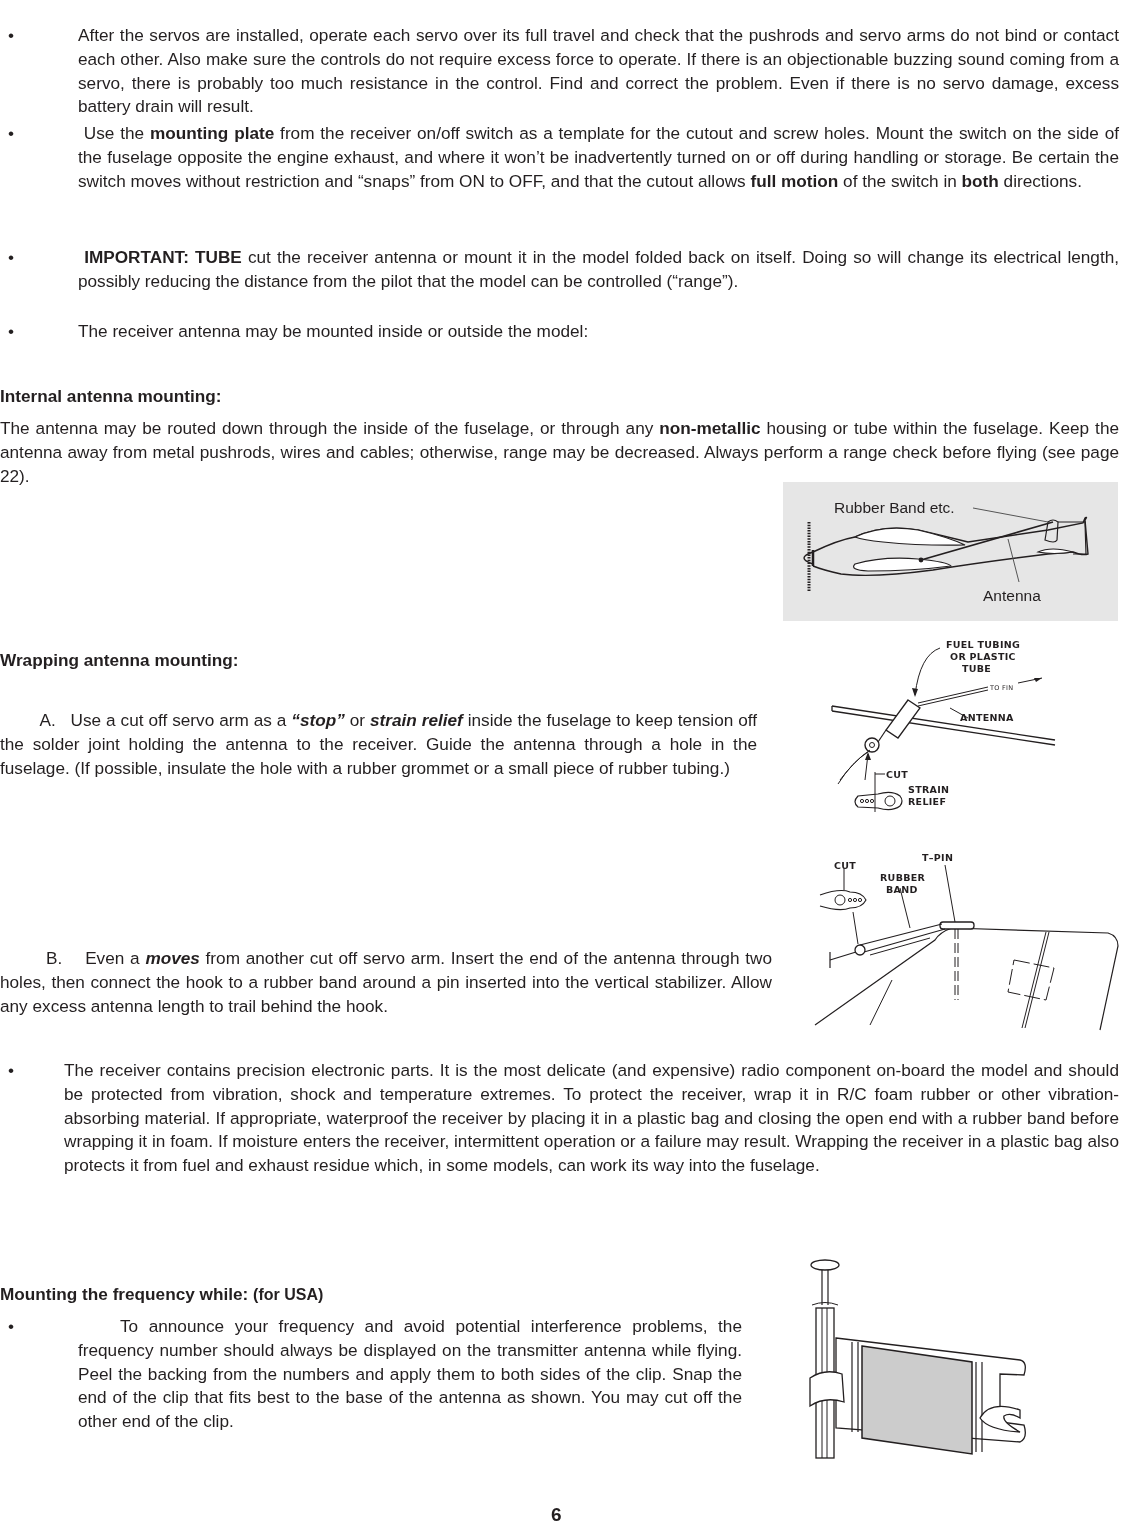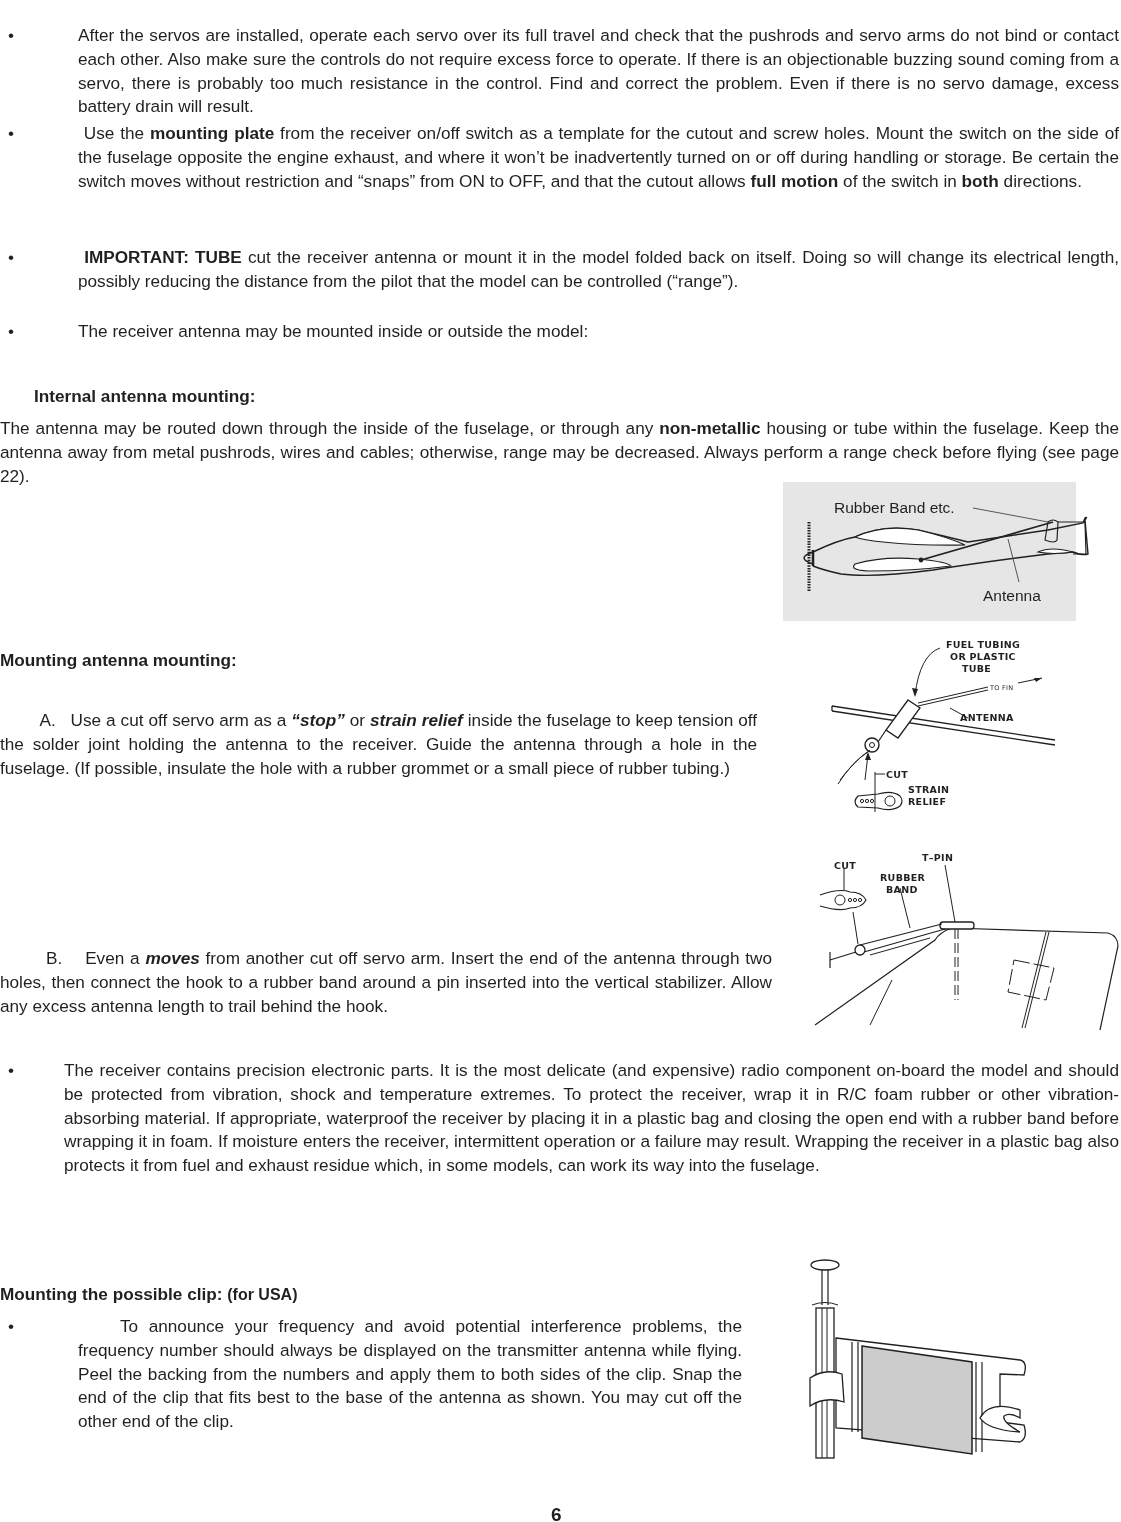--- a/index.html
+++ b/index.html
@@ -10,21 +10,21 @@
   }
   .abs { position: absolute; }
   .bullet { position: absolute; left: 0; width: 1121px; }
   .bullet .dot { position: absolute; left: 8px; top: 0; }
   .bullet .txt { position: absolute; left: 34px; right: 2px; text-align: justify; margin-left: 44px; }
   .txt p, .blk p { margin: 0; }
   b { font-weight: bold; }
   .head { font-weight: bold; font-size: 17.2px; }
   .blk { position: absolute; text-align: justify; }
   .sub { font-size: 16px; }
-  .fig-box { position: absolute; left: 783px; top: 482px; width: 293px; height: 139px; background: #e6e6e6; }
+  .fig-box { position: absolute; left: 783px; top: 482px; width: 335px; height: 139px; background: #e6e6e6; }
   .fig-label { position: absolute; font-size: 15.5px; color: #231f20; }
   .small-label { font-family: "DejaVu Sans", sans-serif; font-size: 9.5px; font-weight: bold; letter-spacing: 0.3px; fill: #231f20; }
   .page-num { position: absolute; left: 551px; top: 1503px; font-weight: bold; font-size: 19px; }
 </style>
 </head>
 <body>
 
 <div class="bullet" style="top:24px;">
   <span class="dot">•</span>
   <div class="txt" style="left:34px; right:2px;">
@@ -46,21 +46,21 @@
   </div>
 </div>
 
 <div class="bullet" style="top:320px;">
   <span class="dot">•</span>
   <div class="txt" style="left:34px; right:2px;">
     <p>The receiver antenna may be mounted inside or outside the model:</p>
   </div>
 </div>
 
-<div class="abs head" style="left:0; top:385px;padding-left:34px;">Internal antenna mounting:</div>
+<div class="abs head" style="left:0; top:385px;">Internal antenna mounting:</div>
 <div class="blk" style="left:0; right:2px; top:417px;">
   <p><span>The antenna may be routed down through the inside of the fuselage, or through any </span><b>non-metallic</b><span> housing or tube within the fuselage. Keep the antenna away from metal pushrods, wires and cables; otherwise, range may be decreased. Always perform a range check before flying (see page 22).</span></p>
 </div>
 
 <div class="fig-box">
   <svg width="335" height="139" viewBox="0 0 335 139">
 
     <line x1="26" y1="40" x2="26" y2="110" stroke="#231f20" stroke-width="3" stroke-dasharray="1.5 1.2"></line>
 
     <path d="M30 70 Q12 76 30 82" fill="none" stroke="#231f20" stroke-width="1.4"></path>
@@ -81,21 +81,21 @@
     <line x1="138" y1="78" x2="270" y2="40" stroke="#231f20" stroke-width="1.6"></line>
     <circle cx="138" cy="78" r="2.4" fill="#231f20"></circle>
 
     <line x1="190" y1="26" x2="265" y2="40" stroke="#555" stroke-width="1"></line>
     <line x1="225" y1="57" x2="236" y2="100" stroke="#555" stroke-width="1"></line>
   </svg>
   <div class="fig-label" style="left:51px; top:14px;">Rubber Band etc.</div>
   <div class="fig-label" style="left:200px; top:102px;">Antenna</div>
 </div>
 
-<div class="abs head" style="left:0; top:649px;">Mounting antenna mounting:</div>
+<div class="abs head" style="left:0; top:649px;">Wrapping antenna mounting:</div>
 
 <div class="blk" style="left:0; width:757px; top:709px;">
   <p>&nbsp;&nbsp;&nbsp;&nbsp;&nbsp;&nbsp;&nbsp;&nbsp;<span>A.</span>&nbsp;&nbsp;&nbsp;<span>Use a cut off servo arm as a </span><b><i>“stop”</i></b><span> or </span><b><i>strain relief</i></b><span> inside the fuselage to keep tension off the solder joint holding the antenna to the receiver. Guide the antenna through a hole in the fuselage. (If possible, insulate the hole with a rubber grommet or a small piece of rubber tubing.)</span></p>
 </div>
 
 <svg class="abs" style="left:800px; top:630px;" width="260" height="190" viewBox="0 0 260 190">
 
   <line x1="32" y1="76" x2="255" y2="110" stroke="#231f20" stroke-width="1.3"></line>
   <line x1="32" y1="81" x2="255" y2="115" stroke="#231f20" stroke-width="1.3"></line>
   <line x1="32" y1="76" x2="32" y2="81" stroke="#231f20" stroke-width="1.3"></line>
@@ -178,21 +178,21 @@
 </svg>
 
 <div class="bullet" style="top:1059px;">
   <span class="dot">•</span>
   <div class="txt" style="left:20px; right:2px;">
     <p>The receiver contains precision electronic parts. It is the most delicate (and expensive) radio component on-board the model and should be protected from vibration, shock and temperature extremes. To protect the receiver, wrap it in R/C foam rubber or other vibration-absorbing material. If appropriate, waterproof the receiver by placing it in a plastic bag and closing the open end with a rubber band before wrapping it in foam. If moisture enters the receiver, intermittent operation or a failure may result. Wrapping the receiver in a plastic bag also protects it from fuel and exhaust residue which, in some models, can work its way into the fuselage.</p>
   </div>
 </div>
 
 <div class="abs head" style="left:0; top:1283px;">
-  <span>Mounting the possible clip:</span> <span class="sub">(for USA)</span>
+  <span>Mounting the frequency while:</span> <span class="sub">(for USA)</span>
 </div>
 <div class="bullet" style="top:1315px; width:742px;">
   <span class="dot">•</span>
   <div class="txt" style="left:34px; right:0;">
     <p>&nbsp;&nbsp;&nbsp;&nbsp;<span>To announce your frequency and avoid potential interference problems, the frequency number should always be displayed on the transmitter antenna while flying. Peel the backing from the numbers and apply them to both sides of the clip. Snap the end of the clip that fits best to the base of the antenna as shown. You may cut off the other end of the clip.</span></p>
   </div>
 </div>
 
 <svg class="abs" style="left:780px; top:1250px;" width="260" height="230" viewBox="0 0 260 230">
 

